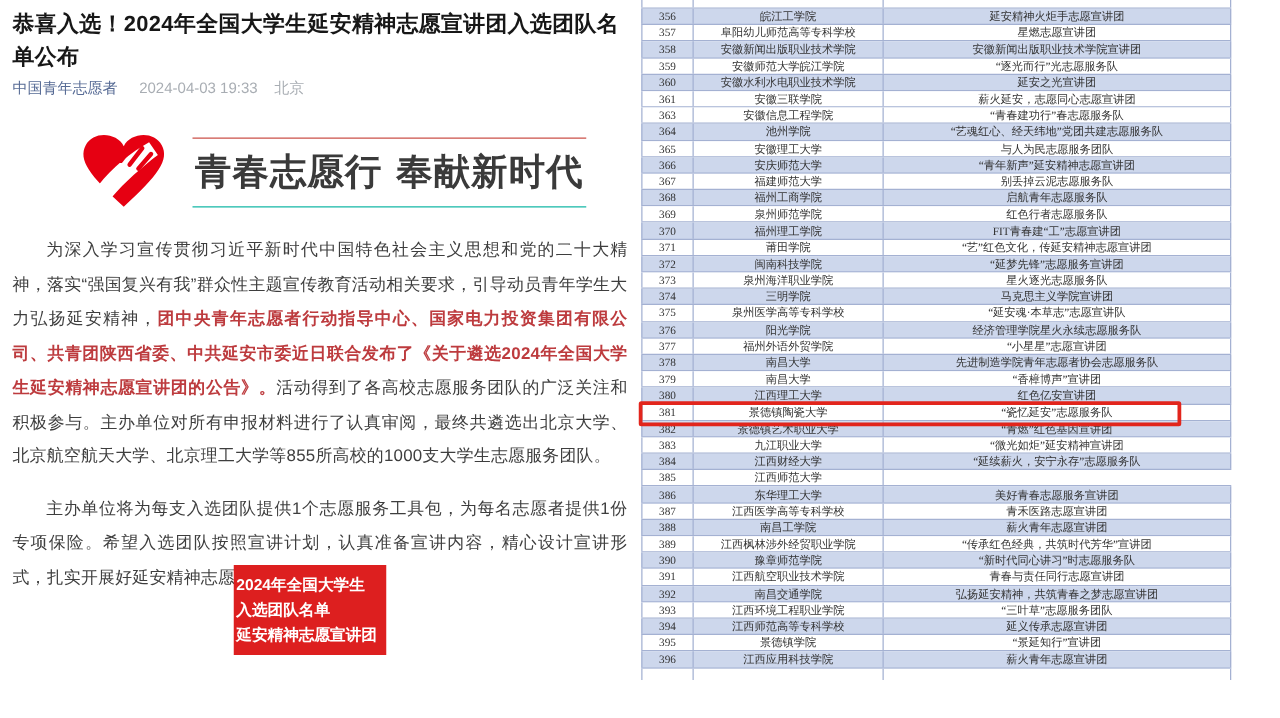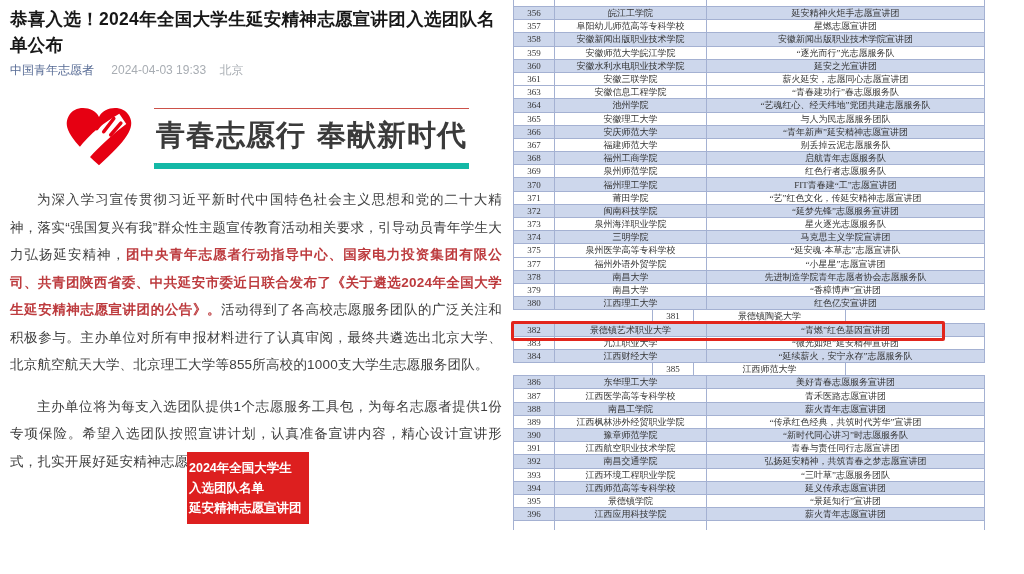--- a/index.html
+++ b/index.html
@@ -21,39 +21,39 @@
   .title{position:absolute;left:10px;top:6px;width:497px;
     font-size:17.5px;font-weight:bold;color:#171717;line-height:26px;letter-spacing:.3px;}
   .meta{position:absolute;left:10px;top:62px;font-size:12px;white-space:nowrap;}
   .meta .src{color:#576b95;margin-right:14px;}
   .meta .dt{color:#a8adb3;margin-right:10px;}
   .meta .loc{color:#a8adb3;}
 
   .logo-row{position:absolute;left:60px;top:94px;width:404px;height:88px;
     display:flex;align-items:center;gap:16px;}
   .heart{width:78px;height:82px;flex:none;}
-  .slogan-wrap{flex:1;border-top:1px solid #cc5149;border-bottom:6px solid #14b8a6;
+  .slogan-wrap{flex:1;border-top:1px solid #cc5149;border-bottom:1px solid #14b8a6;
     padding:7px 2px;text-align:center;}
   .slogan{font-family:"DejaVu Serif","Liberation Serif",serif;font-weight:bold;
     font-size:29px;color:#3a3a3a;letter-spacing:1px;white-space:nowrap;}
 
   .article-body{position:absolute;left:10px;top:186px;width:492px;}
   .body-para{font-size:13.5px;line-height:27.5px;color:var(--body-ink);
     text-align:justify;text-indent:2em;letter-spacing:.2px;}
   .body-para + .body-para{margin-top:14px;}
   .seg-red{color:var(--em-red);font-weight:bold;}
 
   .banner{position:absolute;left:187px;top:452px;width:122px;
     background:var(--banner-red);padding:6px 2px;text-align:left;}
   .banner-line{color:#ffffff;font-weight:bold;font-size:12.5px;line-height:20px;
     white-space:nowrap;}
 
   
   .roster{position:absolute;left:513px;top:0;width:472px;}
-  .trow{display:flex;height:13.2px;align-items:stretch;border-bottom:1px solid var(--grid);justify-content:center;}
+  .trow{display:flex;height:13.2px;align-items:stretch;border-bottom:1px solid var(--grid);}
   .trow.even{background:var(--blue-row);}
   .trow.odd{background:#ffffff;}
   .trow.partial-top{height:7px;border-bottom:1px solid var(--grid);background:#fff;}
   .trow.partial-bottom{height:9px;border-bottom:none;background:#fff;}
   .cell{display:flex;align-items:center;justify-content:center;
     font-family:"Liberation Serif","DejaVu Serif",serif;
     font-size:9px;color:#333;white-space:nowrap;overflow:hidden;line-height:12px;}
   .c-num{width:42px;border-left:1px solid var(--grid);border-right:1px solid var(--grid);}
   .c-school{width:152px;border-right:1px solid var(--grid);}
   .c-team{flex:1;border-right:1px solid var(--grid);}
@@ -196,20 +196,25 @@
         <div class="trow even">
           <div class="cell c-num">374</div>
           <div class="cell c-school">三明学院</div>
           <div class="cell c-team">马克思主义学院宣讲团</div>
         </div>
         <div class="trow odd">
           <div class="cell c-num">375</div>
           <div class="cell c-school">泉州医学高等专科学校</div>
           <div class="cell c-team">“延安魂·本草志”志愿宣讲队</div>
         </div>
+        <div class="trow even">
+          <div class="cell c-num">376</div>
+          <div class="cell c-school">阳光学院</div>
+          <div class="cell c-team">经济管理学院星火永续志愿服务队</div>
+        </div>
         <div class="trow odd">
           <div class="cell c-num">377</div>
           <div class="cell c-school">福州外语外贸学院</div>
           <div class="cell c-team">“小星星”志愿宣讲团</div>
         </div>
         <div class="trow even">
           <div class="cell c-num">378</div>
           <div class="cell c-school">南昌大学</div>
           <div class="cell c-team">先进制造学院青年志愿者协会志愿服务队</div>
         </div>
@@ -219,20 +224,21 @@
           <div class="cell c-team">“香樟博声”宣讲团</div>
         </div>
         <div class="trow even">
           <div class="cell c-num">380</div>
           <div class="cell c-school">江西理工大学</div>
           <div class="cell c-team">红色亿安宣讲团</div>
         </div>
         <div class="trow odd">
           <div class="cell c-num">381</div>
           <div class="cell c-school">景德镇陶瓷大学</div>
+          <div class="cell c-team">“瓷忆延安”志愿服务队</div>
         </div>
         <div class="trow even">
           <div class="cell c-num">382</div>
           <div class="cell c-school">景德镇艺术职业大学</div>
           <div class="cell c-team">“青燃”红色基因宣讲团</div>
         </div>
         <div class="trow odd">
           <div class="cell c-num">383</div>
           <div class="cell c-school">九江职业大学</div>
           <div class="cell c-team">“微光如炬”延安精神宣讲团</div>

